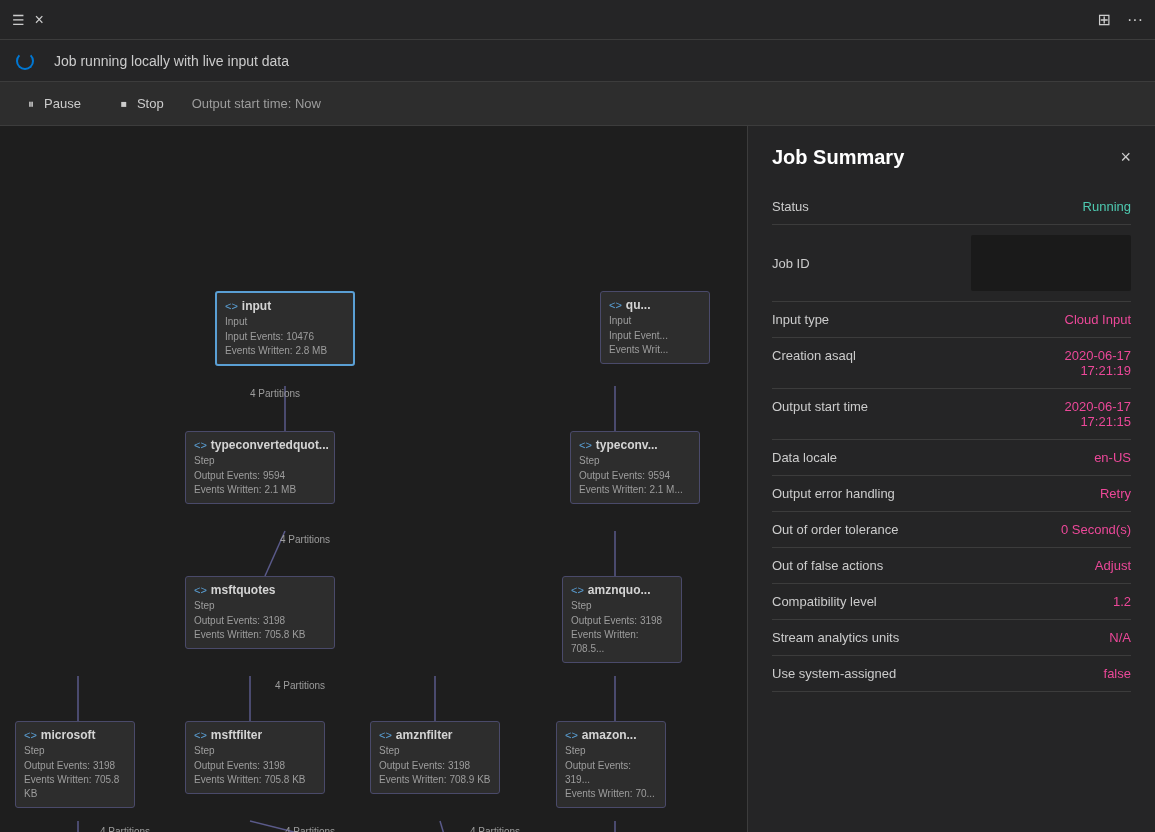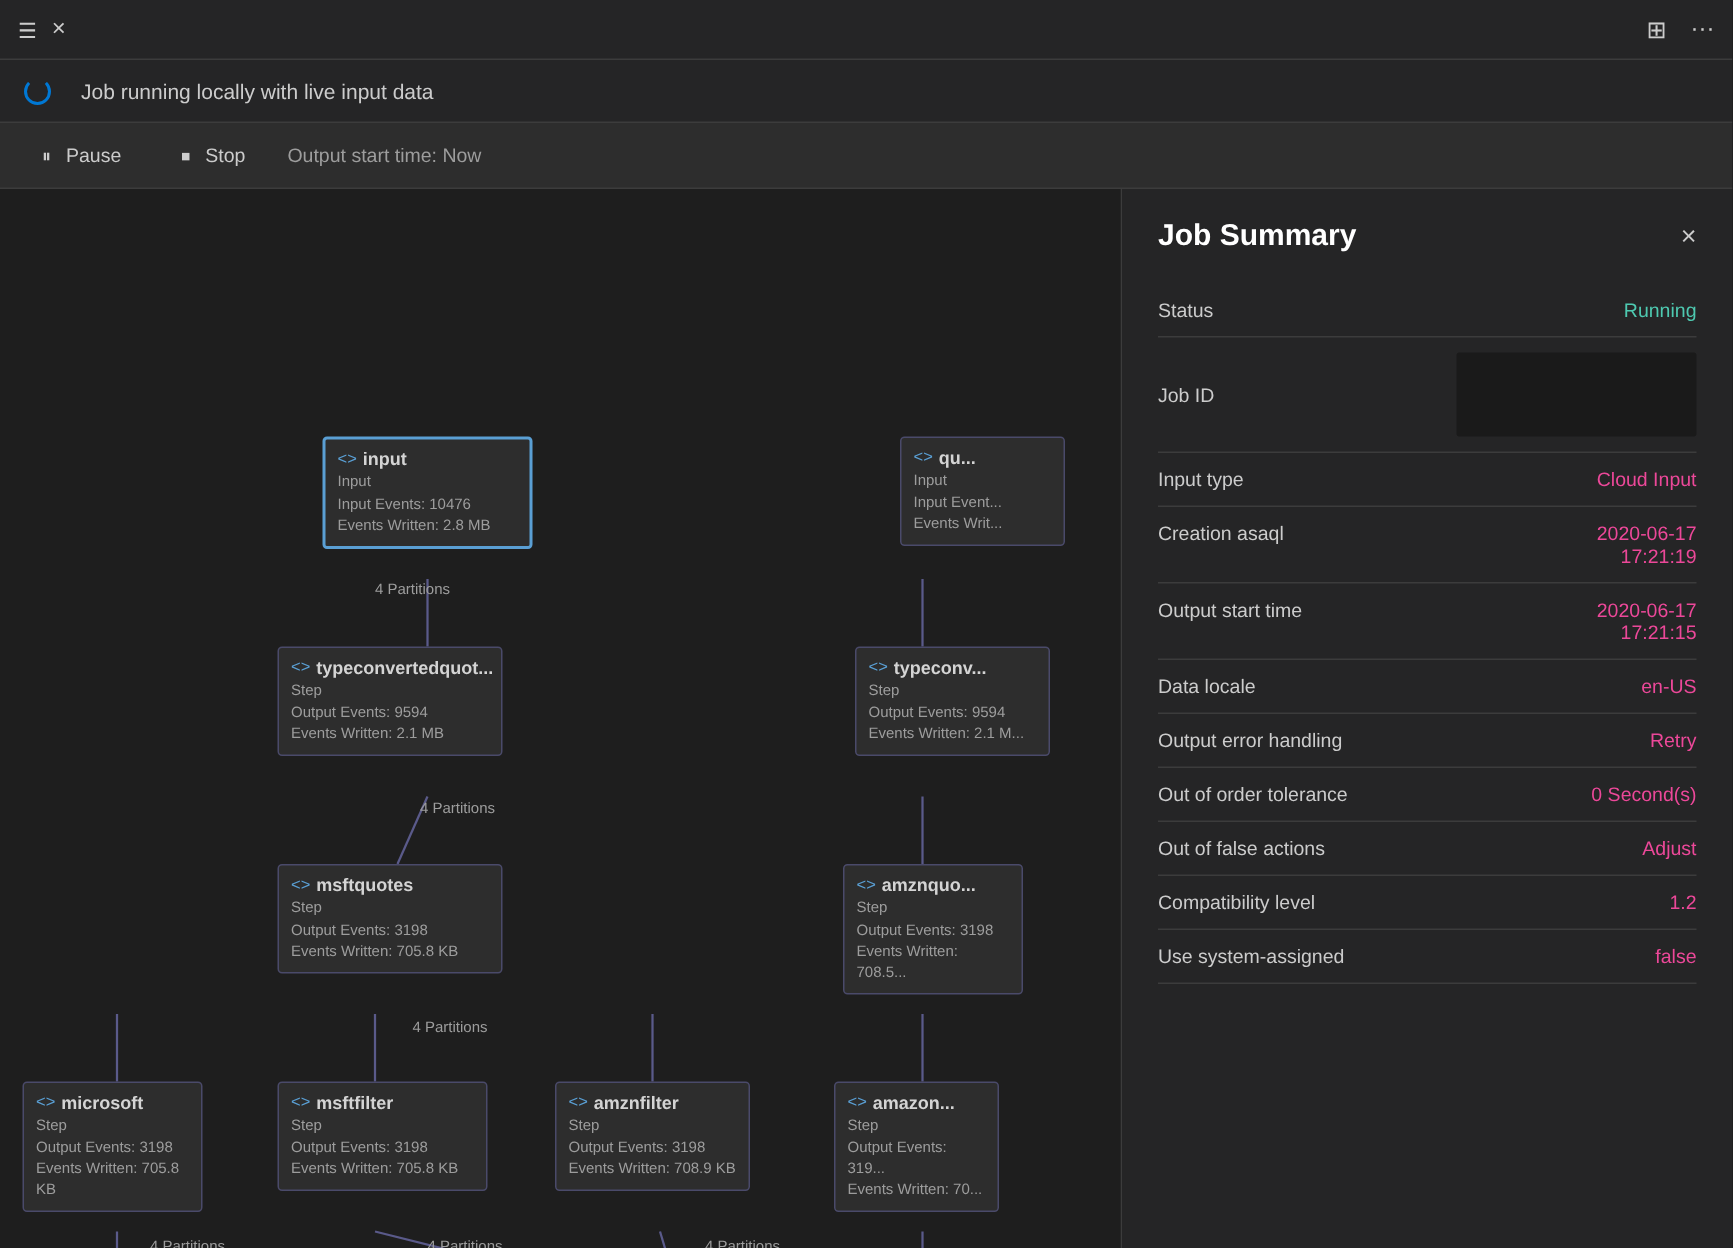--- a/index.html
+++ b/index.html
@@ -461,20 +461,24 @@
     <div class="summary-row">
       <span class="summary-label">Out of false actions</span>
       <span class="summary-value">Adjust</span>
     </div>
 
     <div class="summary-row">
       <span class="summary-label">Compatibility level</span>
       <span class="summary-value">1.2</span>
     </div>
 
+    <div class="summary-row">
+      <span class="summary-label">Stream analytics units</span>
+      <span class="summary-value">N/A</span>
+    </div>
 
     <div class="summary-row">
       <span class="summary-label">Use system-assigned</span>
       <span class="summary-value">false</span>
     </div>
 
   </div>
 
 </div>
 

